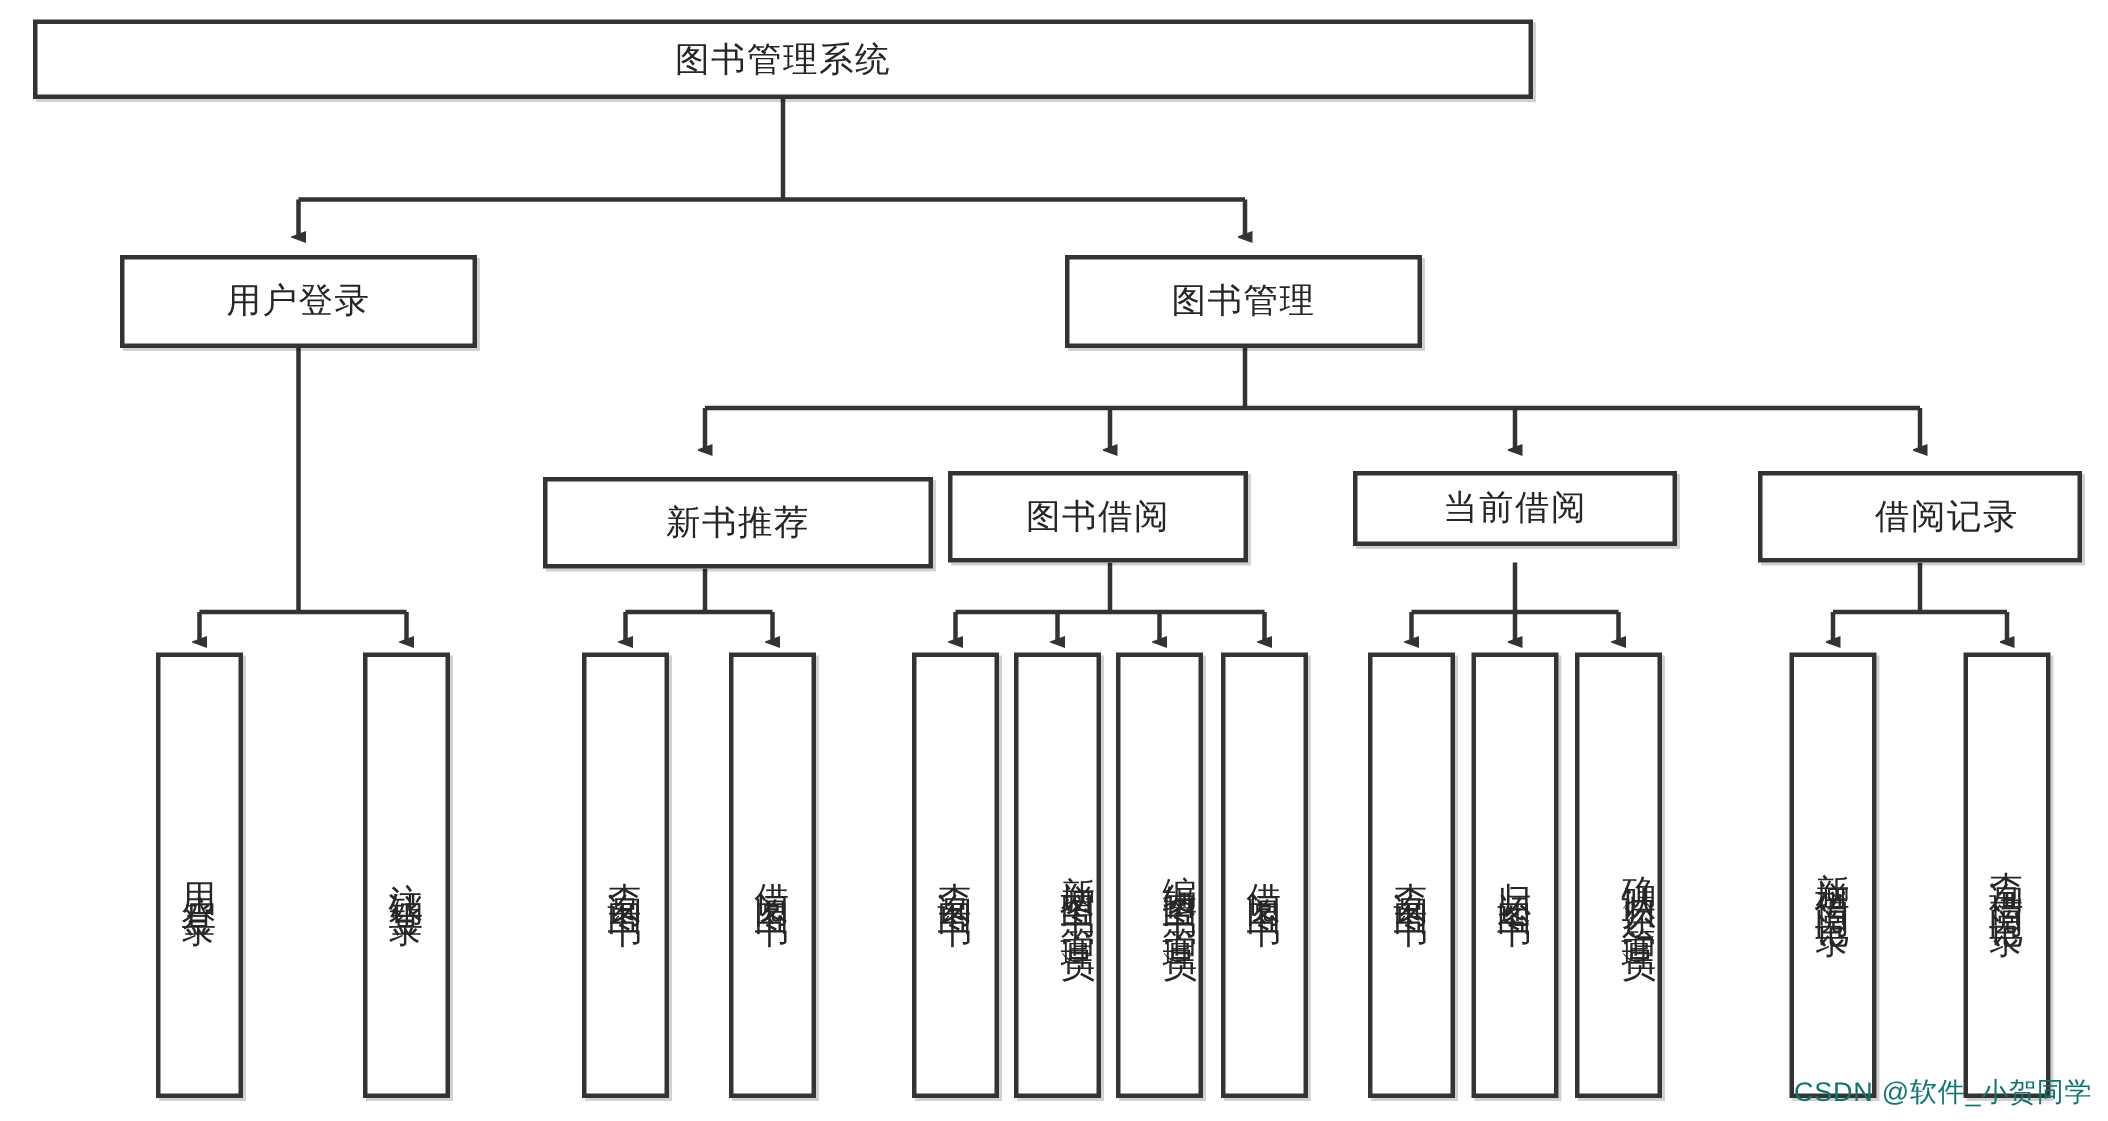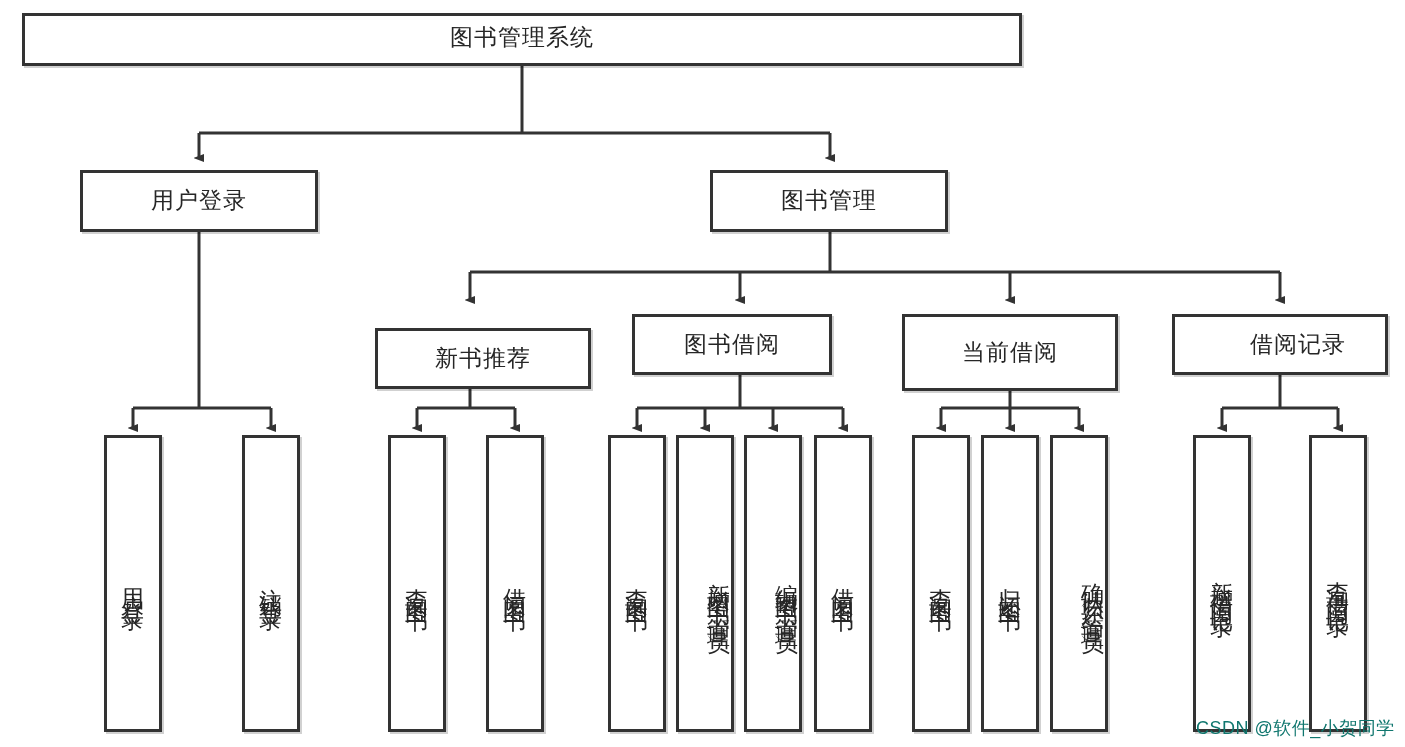--- a/index.html
+++ b/index.html
@@ -114,28 +114,28 @@
       <path d="M1010,408 L1010,428" marker-end="url(#arrow)"></path>
       <path d="M1079,408 L1079,428" marker-end="url(#arrow)"></path>
 
       <path d="M1280,375 L1280,408"></path>
       <path d="M1222,408 L1338,408"></path>
       <path d="M1222,408 L1222,428" marker-end="url(#arrow)"></path>
       <path d="M1338,408 L1338,428" marker-end="url(#arrow)"></path>
     </g>
   </svg>
 
-  <div class="node node-h" style="left:22px; top:13px; width:1000px; height:53px;font-family:Liberation Mono, monospace;">图书管理系统</div>
+  <div class="node node-h" style="left:22px; top:13px; width:1000px; height:53px;">图书管理系统</div>
 
   <div class="node node-h" style="left:80px; top:170px; width:238px; height:62px;">用户登录</div>
   <div class="node node-h" style="left:710px; top:170px; width:238px; height:62px;">图书管理</div>
 
-  <div class="node node-h" style="left:362px; top:328px; width:216px; height:61px;margin-left:13px;">新书推荐</div>
+  <div class="node node-h" style="left:362px; top:318px; width:260px; height:61px;">新书推荐</div>
   <div class="node node-h" style="left:632px; top:314px; width:200px; height:61px;">图书借阅</div>
-  <div class="node node-h" style="left:902px; top:314px; width:216px; height:77px;">当前借阅</div>
+  <div class="node node-h" style="left:902px; top:314px; width:216px; height:50px;">当前借阅</div>
   <div class="node node-h" style="left:1172px; top:314px; width:216px; height:61px;padding-left:36px;">借阅记录</div>
 
   <div class="node node-v centered" style="left:104px; top:435px; width:58px; height:297px;">用户登录</div>
   <div class="node node-v centered" style="left:242px; top:435px; width:58px; height:297px;">注销登录</div>
 
   <div class="node node-v centered" style="left:388px; top:435px; width:58px; height:297px;">查询图书</div>
   <div class="node node-v centered" style="left:486px; top:435px; width:58px; height:297px;">借阅图书</div>
 
   <div class="node node-v centered" style="left:608px; top:435px; width:58px; height:297px;">查询图书</div>
   <div class="node node-v" style="left:676px; top:435px; width:58px; height:297px;">新增图书（管理员）</div>

